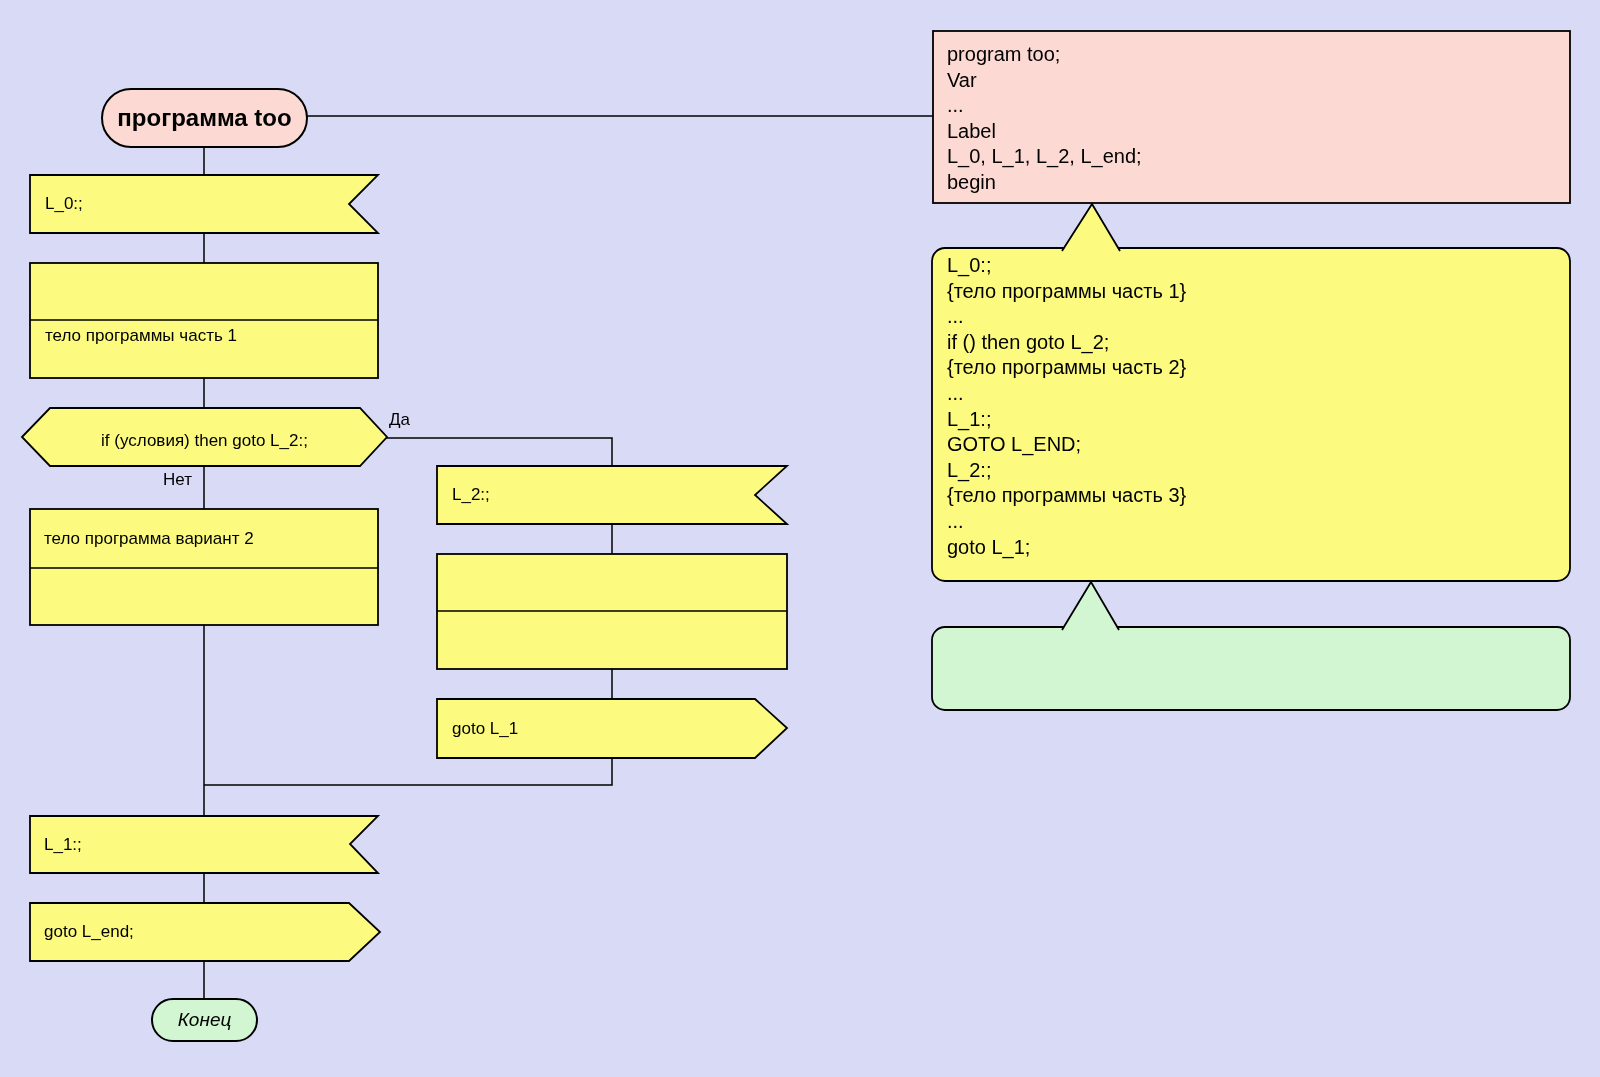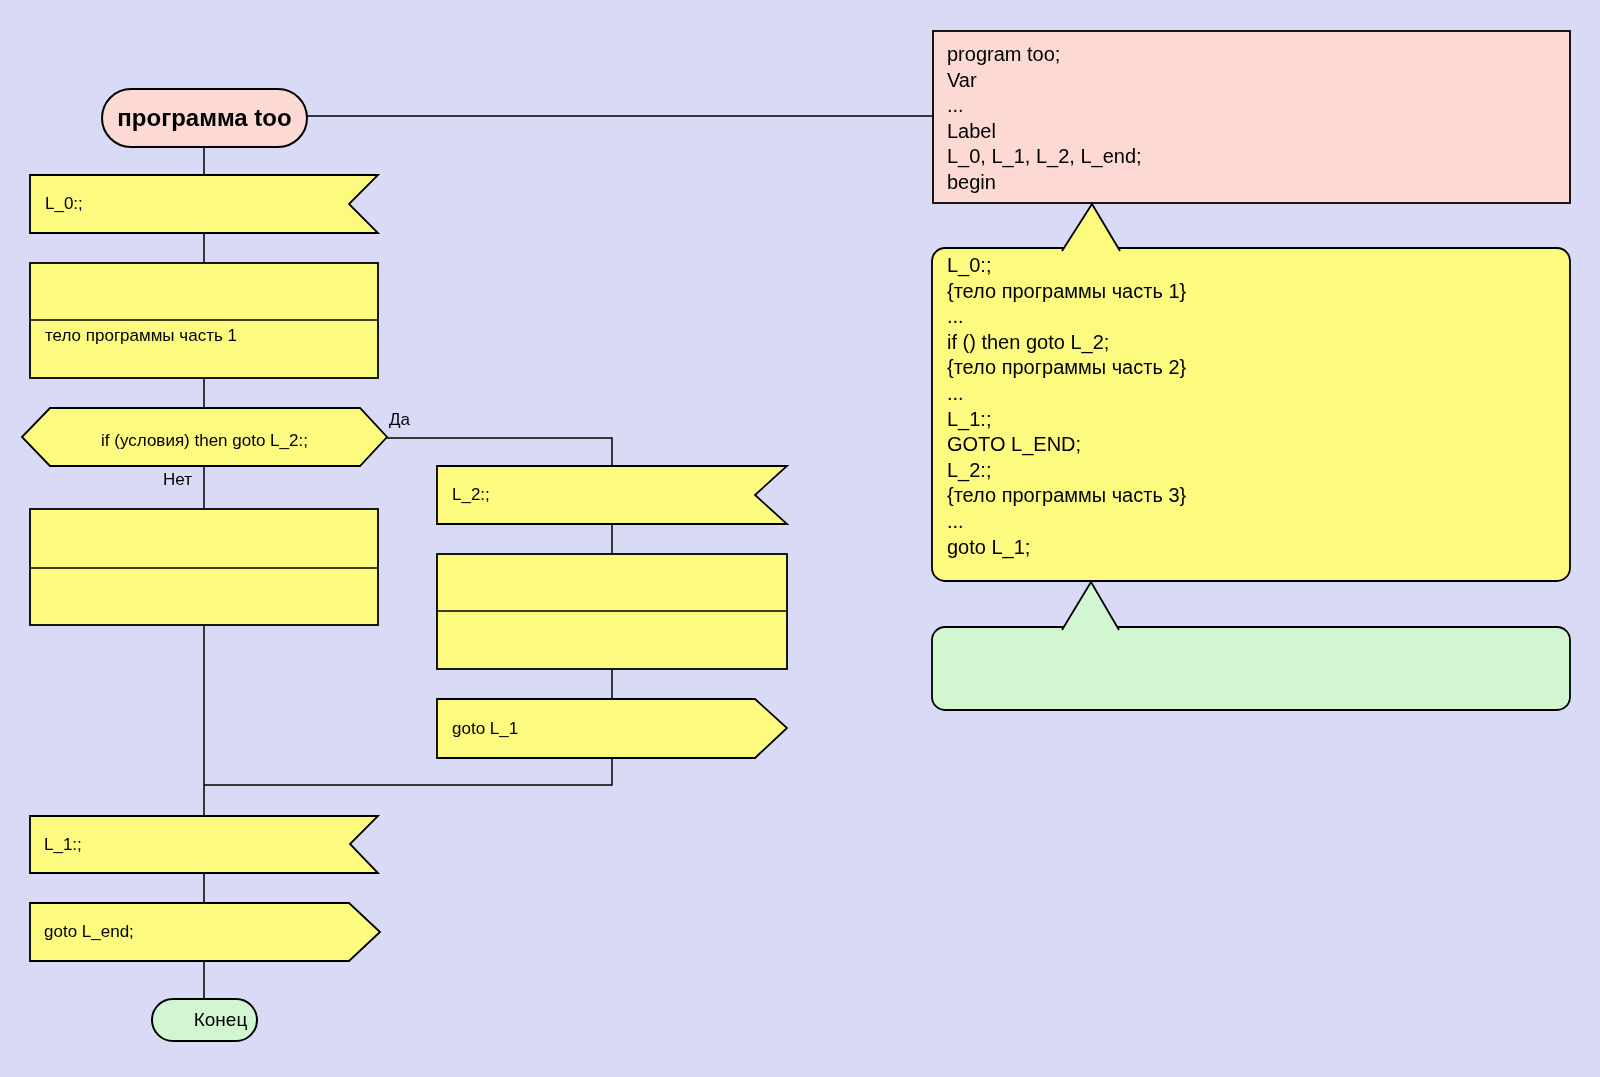--- a/index.html
+++ b/index.html
@@ -89,31 +89,32 @@
   <div class="lbl" style="left:45px; top:175px; height:58px;">L_0:;</div>
 
   <div class="lbl" style="left:45px; top:263px; height:57px;margin-top:44px;">тело программы часть 1</div>
 
   <div class="lbl center" style="left:22px; top:408px; width:365px; height:65px;">if (условия) then goto L_2:;</div>
 
   <div class="lbl" style="left:389px; top:410px;">Да</div>
 
   <div class="lbl" style="left:163px; top:470px;">Нет</div>
 
+  <div class="lbl" style="left:44px; top:509px; height:59px;">тело программа вариант 2</div>
 
   <div class="lbl" style="left:452px; top:466px; height:58px;">L_2:;</div>
 
 
   <div class="lbl" style="left:452px; top:699px; height:59px;">goto L_1</div>
 
   <div class="lbl" style="left:44px; top:816px; height:57px;">L_1:;</div>
 
   <div class="lbl" style="left:44px; top:903px; height:58px;">goto L_end;</div>
 
-  <div class="lbl center" style="left:168px; top:999px; width:105px; height:42px; font-size:19px;">Конец</div>
+  <div class="lbl center" style="left:152px; top:999px; width:105px; height:42px; font-size:19px;font-style:italic;">Конец</div>
 
   <div class="code" style="left:947px; top:42px; width:600px;">program too;
 Var
 ...
 Label
 L_0, L_1, L_2, L_end;
 begin</div>
 
   <div class="code" style="left:947px; top:253px; width:600px;">L_0:;
 {тело программы часть 1}

